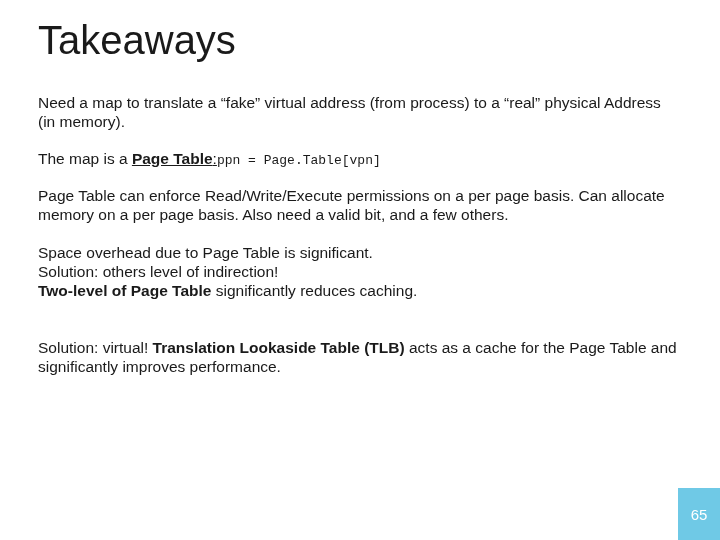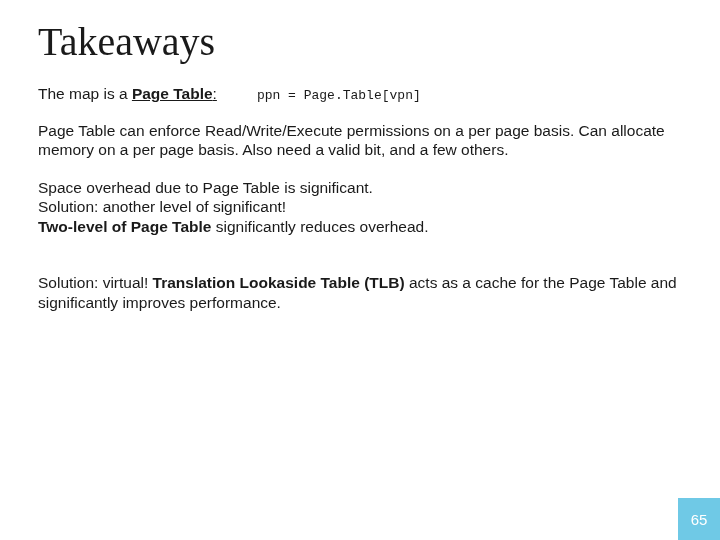--- a/index.html
+++ b/index.html
@@ -14,84 +14,83 @@
   .slide {
     width: 720px;
     height: 540px;
     padding: 18px 38px 0 38px;
     position: relative;
   }
   .title {
     font-size: 40px;
     font-weight: 400;
     letter-spacing: 0px;
-    margin-bottom: 20px;
+    margin-bottom: 30px;
     color: #1a1a1a;
-    font-family: Liberation Serif, serif;
   }
   .body-text p {
     font-size: 15.5px;
     line-height: 1.25;
     margin-bottom: 18px;
     color: #1a1a1a;
   }
   .inline-code {
     font-family: "Consolas", "Courier New", monospace;
     font-size: 13px;
     white-space: pre;
   }
   .page-num-box {
     position: absolute;
     right: 0;
     bottom: 0;
     width: 42px;
-    height: 42px;
+    height: 52px;
     background: #6fc9e6;
     color: #ffffff;
     font-size: 15px;
     display: flex;
     align-items: center;
     justify-content: center;
   }
   .map-line {
     display: flex;
     align-items: baseline;
-    gap: 40px;
     margin-bottom: 18px;
   }
   .map-line .label {
     font-size: 15.5px;
   }
   .underline { text-decoration: underline; }
   b { font-weight: 700; }
 </style>
 </head>
 <body>
 
 <div class="slide">
 
   <h1 class="title">Takeaways</h1>
 
   <div class="body-text">
 
+    <p>Need a map to translate a “fake” virtual address (from process) to a “real” physical Address (in memory).</p>
 
     <div class="map-line">
       <span class="label">
         <span>The map is a </span><b class="underline"><span>Page Table</span></b><span class="underline">:</span>
       </span>
       <span class="inline-code">ppn = Page.Table[vpn]</span>
     </div>
 
 
     <p>Page Table can enforce Read/Write/Execute permissions on a per page basis.  Can allocate memory on a per page basis.  Also need a valid bit, and a few others.</p>
 
     <p>
       <span>Space overhead due to Page Table is significant.</span><br>
-      <span>Solution: another level of significant!</span><br>
-      <b>Two-level of Page Table</b><span> significantly reduces overhead.</span>
+      <span>Solution: others level of indirection!</span><br>
+      <b>Two-level of Page Table</b><span> significantly reduces caching.</span>
     </p>
 
     <p>
       <br>
       <span>Solution: virtual!  </span><b>Translation Lookaside Table (TLB)</b><span> acts as a cache for the Page Table and significantly improves performance.</span>
     </p>
 
   </div>
 
   <div class="page-num-box">

